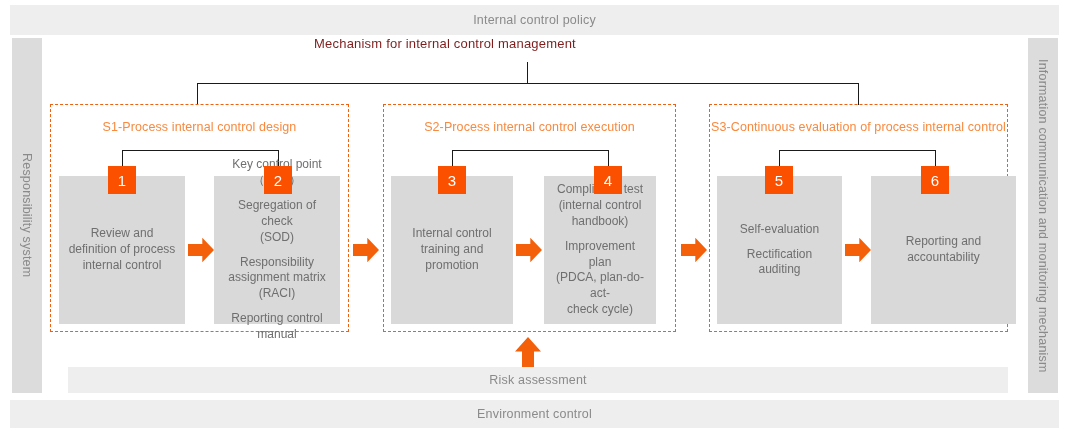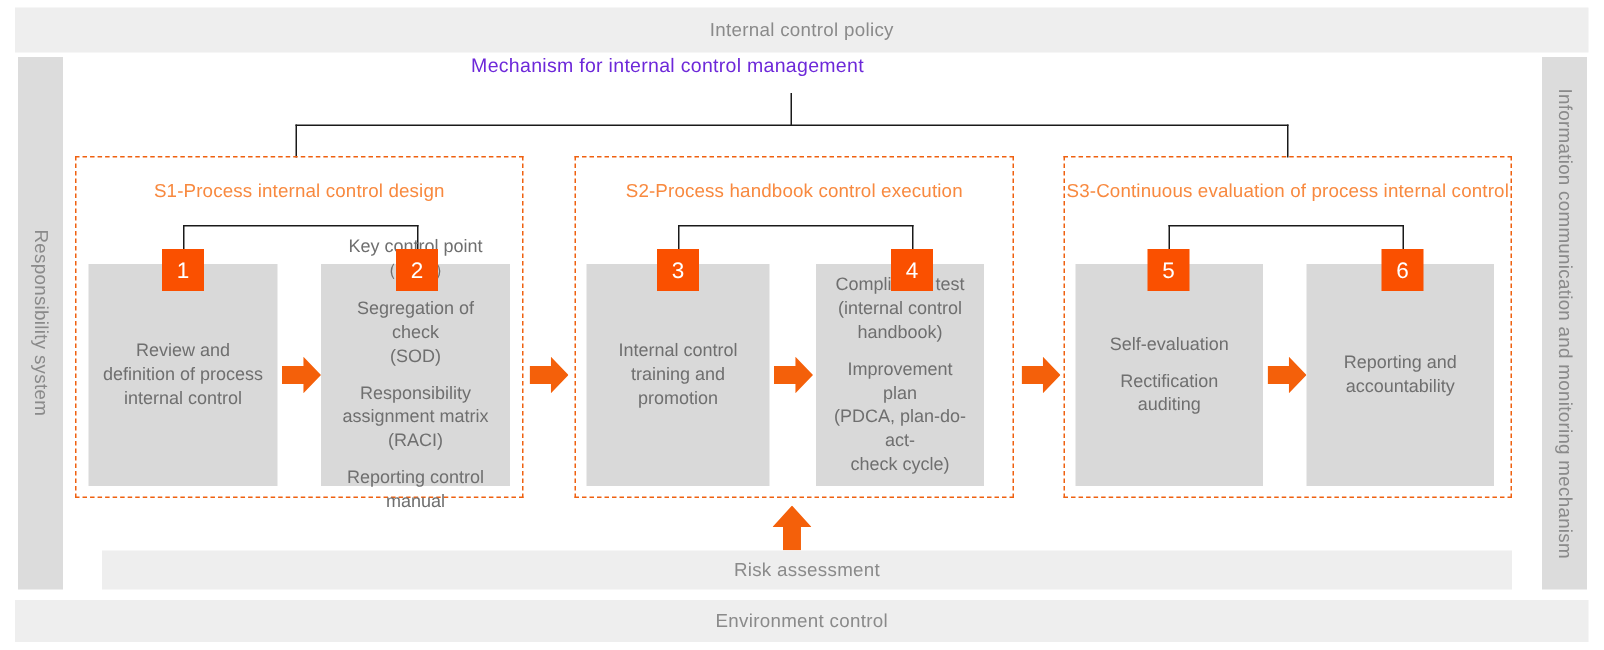--- a/index.html
+++ b/index.html
@@ -46,21 +46,21 @@
     white-space:nowrap;
   }
   #rail-left { left:12px;   top:38px; width:30px; height:355px; }
   #rail-right{ left:1028px; top:38px; width:30px; height:355px; }
 
   
   #mech-title{
     position:absolute;
     left:0; top:36px; width:890px;
     text-align:center;
-    color:#6d28d9;
+    color:#7f1d1d;
     font-size:13px;
     letter-spacing:.2px;
   }
 
   
   .ln{ position:absolute; background:#1a1a1a; }
   #stem-main { left:527px; top:62px;  width:1px;  height:22px; }
   #bus-main  { left:197px; top:83px;  width:662px;height:1px; }
   #drop-l    { left:197px; top:83px;  width:1px;  height:22px; }
   #drop-c    { left:527px; top:83px;  width:1px;  height:0px; }
@@ -192,21 +192,21 @@
   </div>
   <div class="badge" style="left:264px; top:166px;">
     <span>2</span>
   </div>
 
   <div class="arrow-r" style="left:188px; top:237px;"></div>
 
   <div class="arrow-r" style="left:353px; top:237px;"></div>
 
   <div class="stage" id="stage-2">
-    <div class="stage-title">S2-Process handbook control execution</div>
+    <div class="stage-title">S2-Process internal control execution</div>
   </div>
 
   <div class="br" style="left:452px; top:150px; width:157px; height:1px;"></div>
   <div class="br" style="left:452px; top:150px; width:1px; height:18px;"></div>
   <div class="br" style="left:608px; top:150px; width:1px; height:18px;"></div>
 
   <div class="card" style="left:391px; top:176px; width:122px; height:148px;">
     <p>Internal control
 training and
 promotion</p>
@@ -241,21 +241,21 @@
 
   <div class="card" style="left:717px; top:176px; width:125px; height:148px;">
     <p>Self-evaluation</p>
     <p>Rectification
 auditing</p>
   </div>
   <div class="badge" style="left:765px; top:166px;">
     <span>5</span>
   </div>
 
-  <div class="card" style="left:871px; top:176px; width:125px; height:148px;">
+  <div class="card" style="left:871px; top:176px; width:145px; height:148px;">
     <p>Reporting and
 accountability</p>
   </div>
   <div class="badge" style="left:921px; top:166px;">
     <span>6</span>
   </div>
 
   <div class="arrow-r" style="left:845px; top:237px;"></div>
 
   <div class="arrow-u" style="left:515px; top:337px;"></div>

